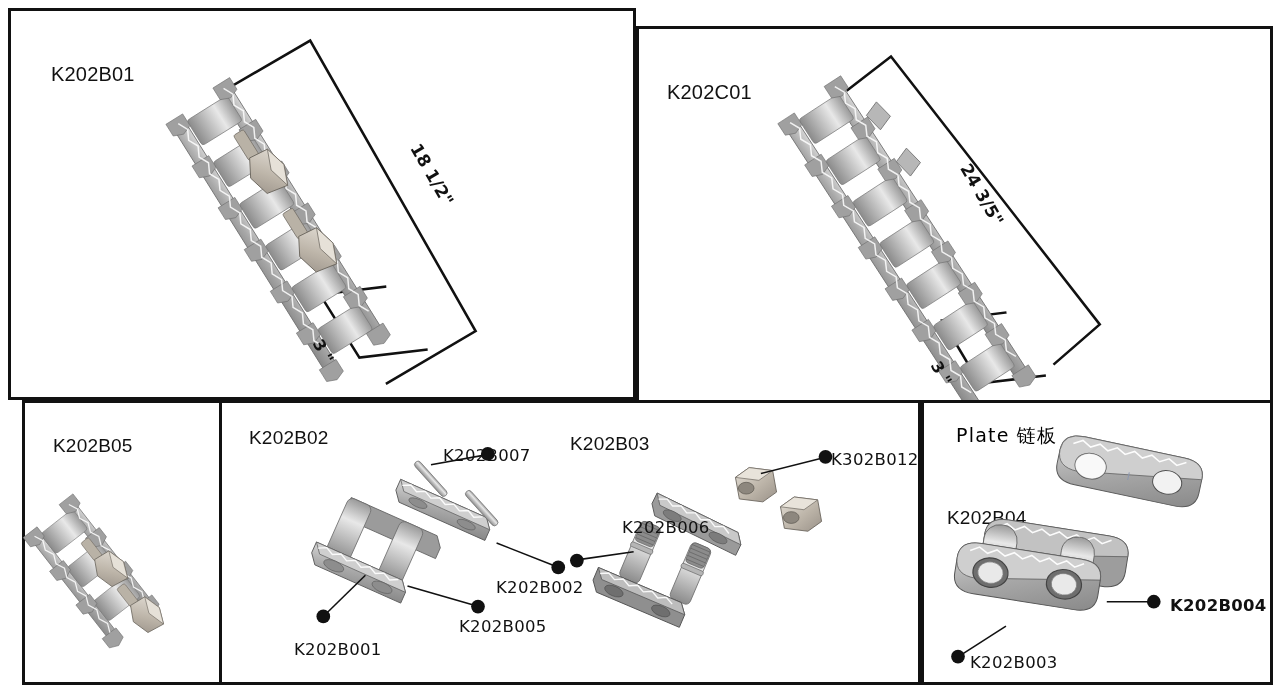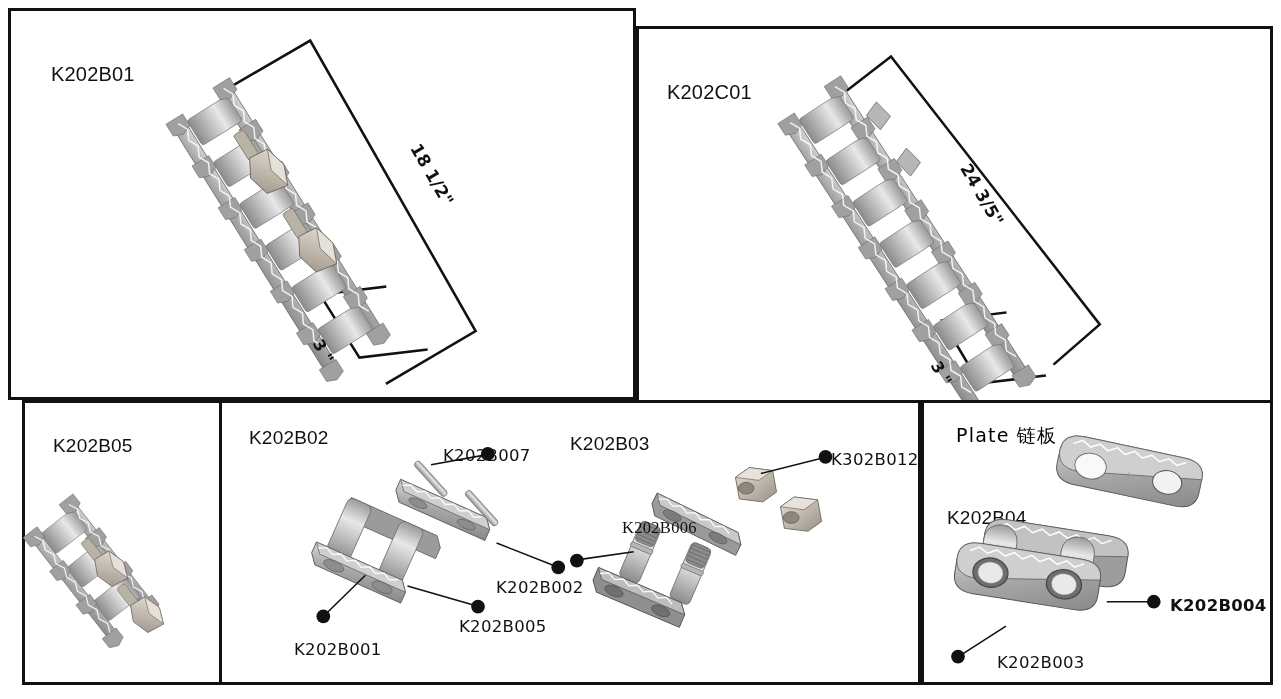--- a/index.html
+++ b/index.html
@@ -355,21 +355,21 @@
       <path class="lead" d="M 416 152 L 360 160"></path>
       <circle class="dot" cx="358" cy="161" r="7"></circle>
     </svg>
 
     <div class="callout" style="left:209px;top:43px;margin-left:12px;">K202B007</div>
     <div class="callout" style="left:274px;top:175px;">K202B002</div>
     <div class="callout" style="left:237px;top:214px;">K202B005</div>
     <div class="callout" style="left:72px;top:237px;">K202B001</div>
 
     <div class="callout" style="left:609px;top:47px;">K302B012</div>
-    <div class="callout" style="left:400px;top:115px;font-family:Liberation Serif, serif;">K202B006</div>
+    <div class="callout" style="left:400px;top:115px;">K202B006</div>
   </div>
 
   <div class="panel frame" style="left:921px;top:400px;width:352px;height:285px;">
 
     <div class="plate-label" style="left:32px;top:20px;">Plate 链板</div>
 
     <div class="panel-title t19" style="left:23px;top:104px;">K202B04</div>
 
     <svg class="svgbox" viewBox="0 0 352 285">
 
@@ -412,16 +412,16 @@
       </g>
 
       <path class="lead" d="M 186 203 L 232 203"></path>
       <circle class="dot" cx="234" cy="203" r="7"></circle>
 
       <path class="lead" d="M 83 228 L 36 258"></path>
       <circle class="dot" cx="34" cy="259" r="7"></circle>
     </svg>
 
     <div class="callout" style="left:246px;top:193px;font-weight:bold;">K202B004</div>
-    <div class="callout" style="left:46px;top:250px;margin-left:27px;">K202B003</div>
+    <div class="callout" style="left:46px;top:250px;">K202B003</div>
   </div>
 
 </div>
 
 </body></html>

